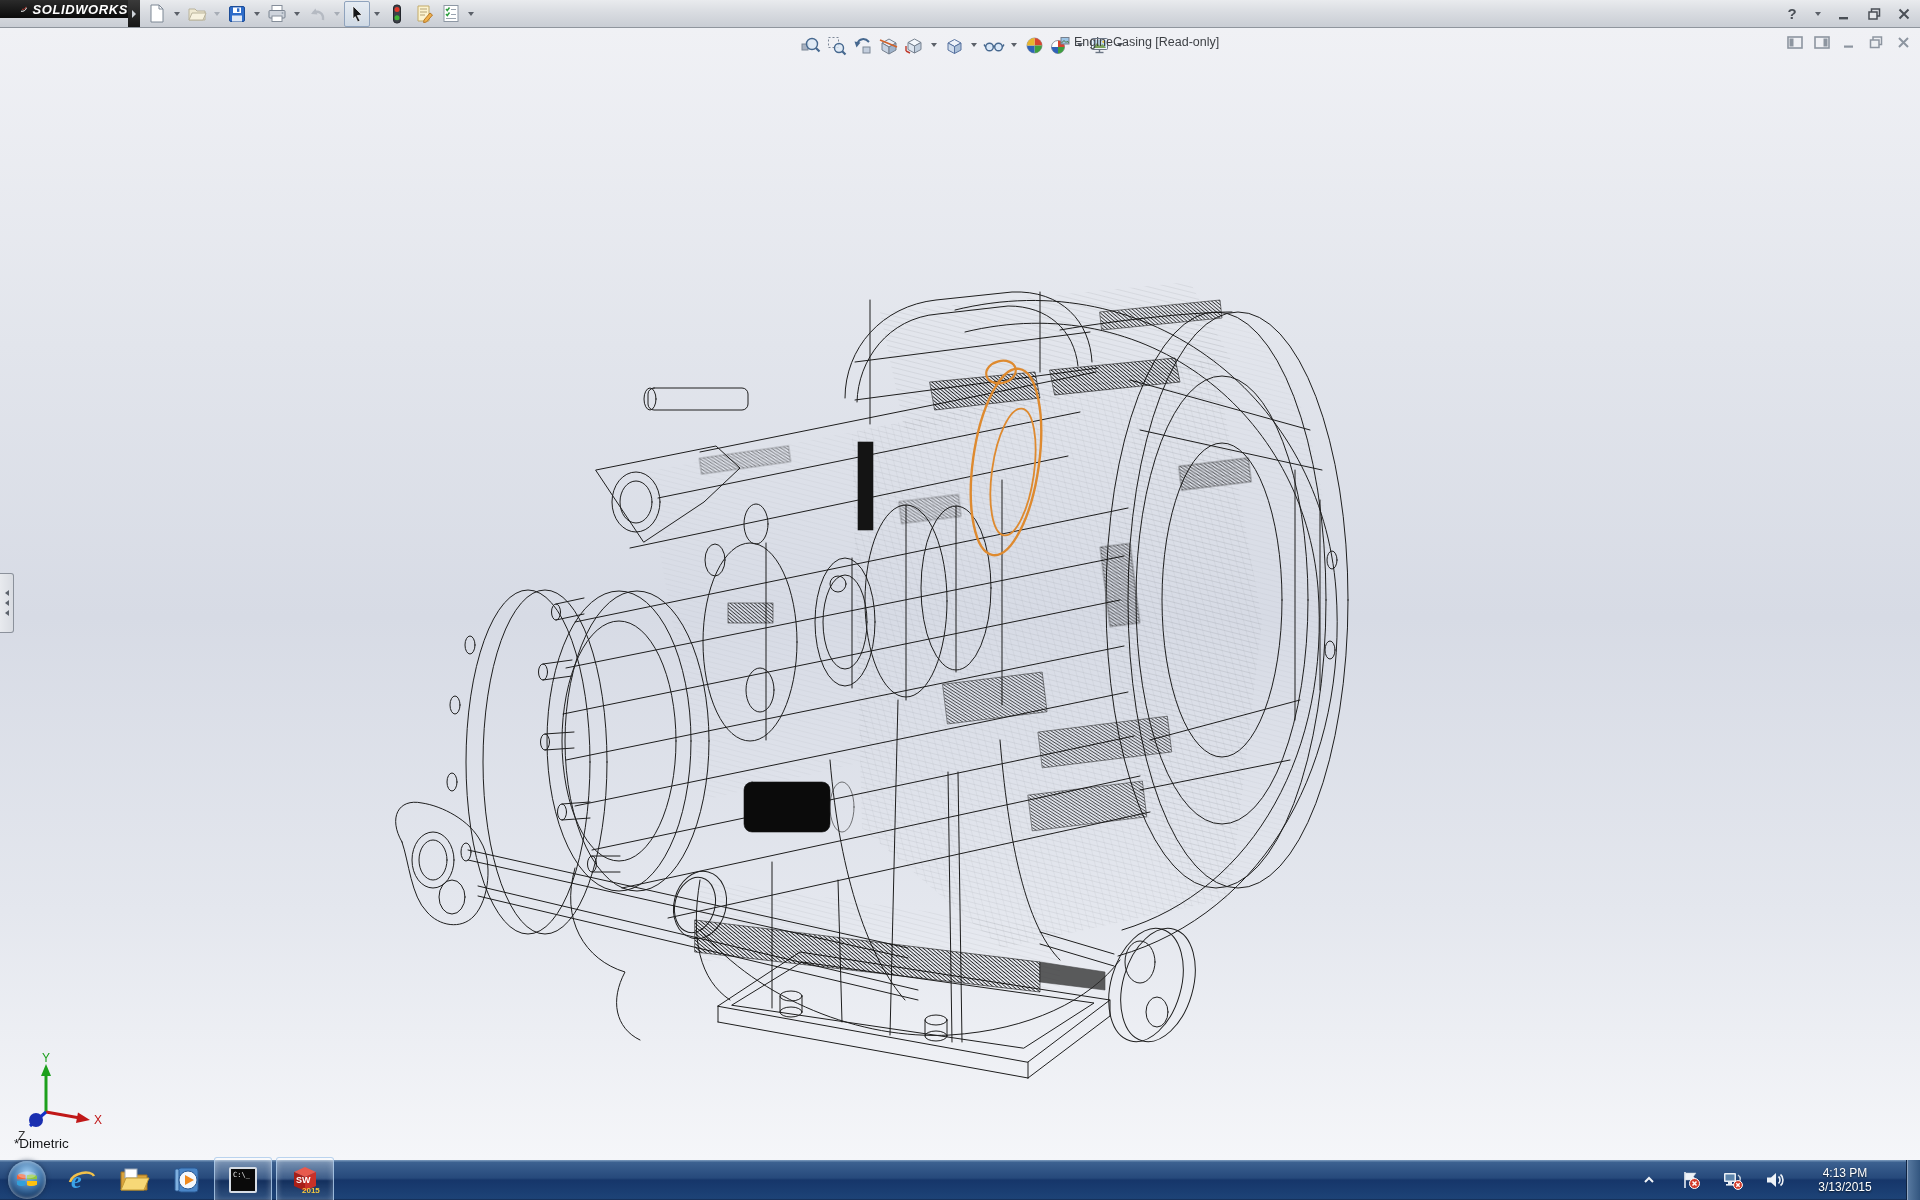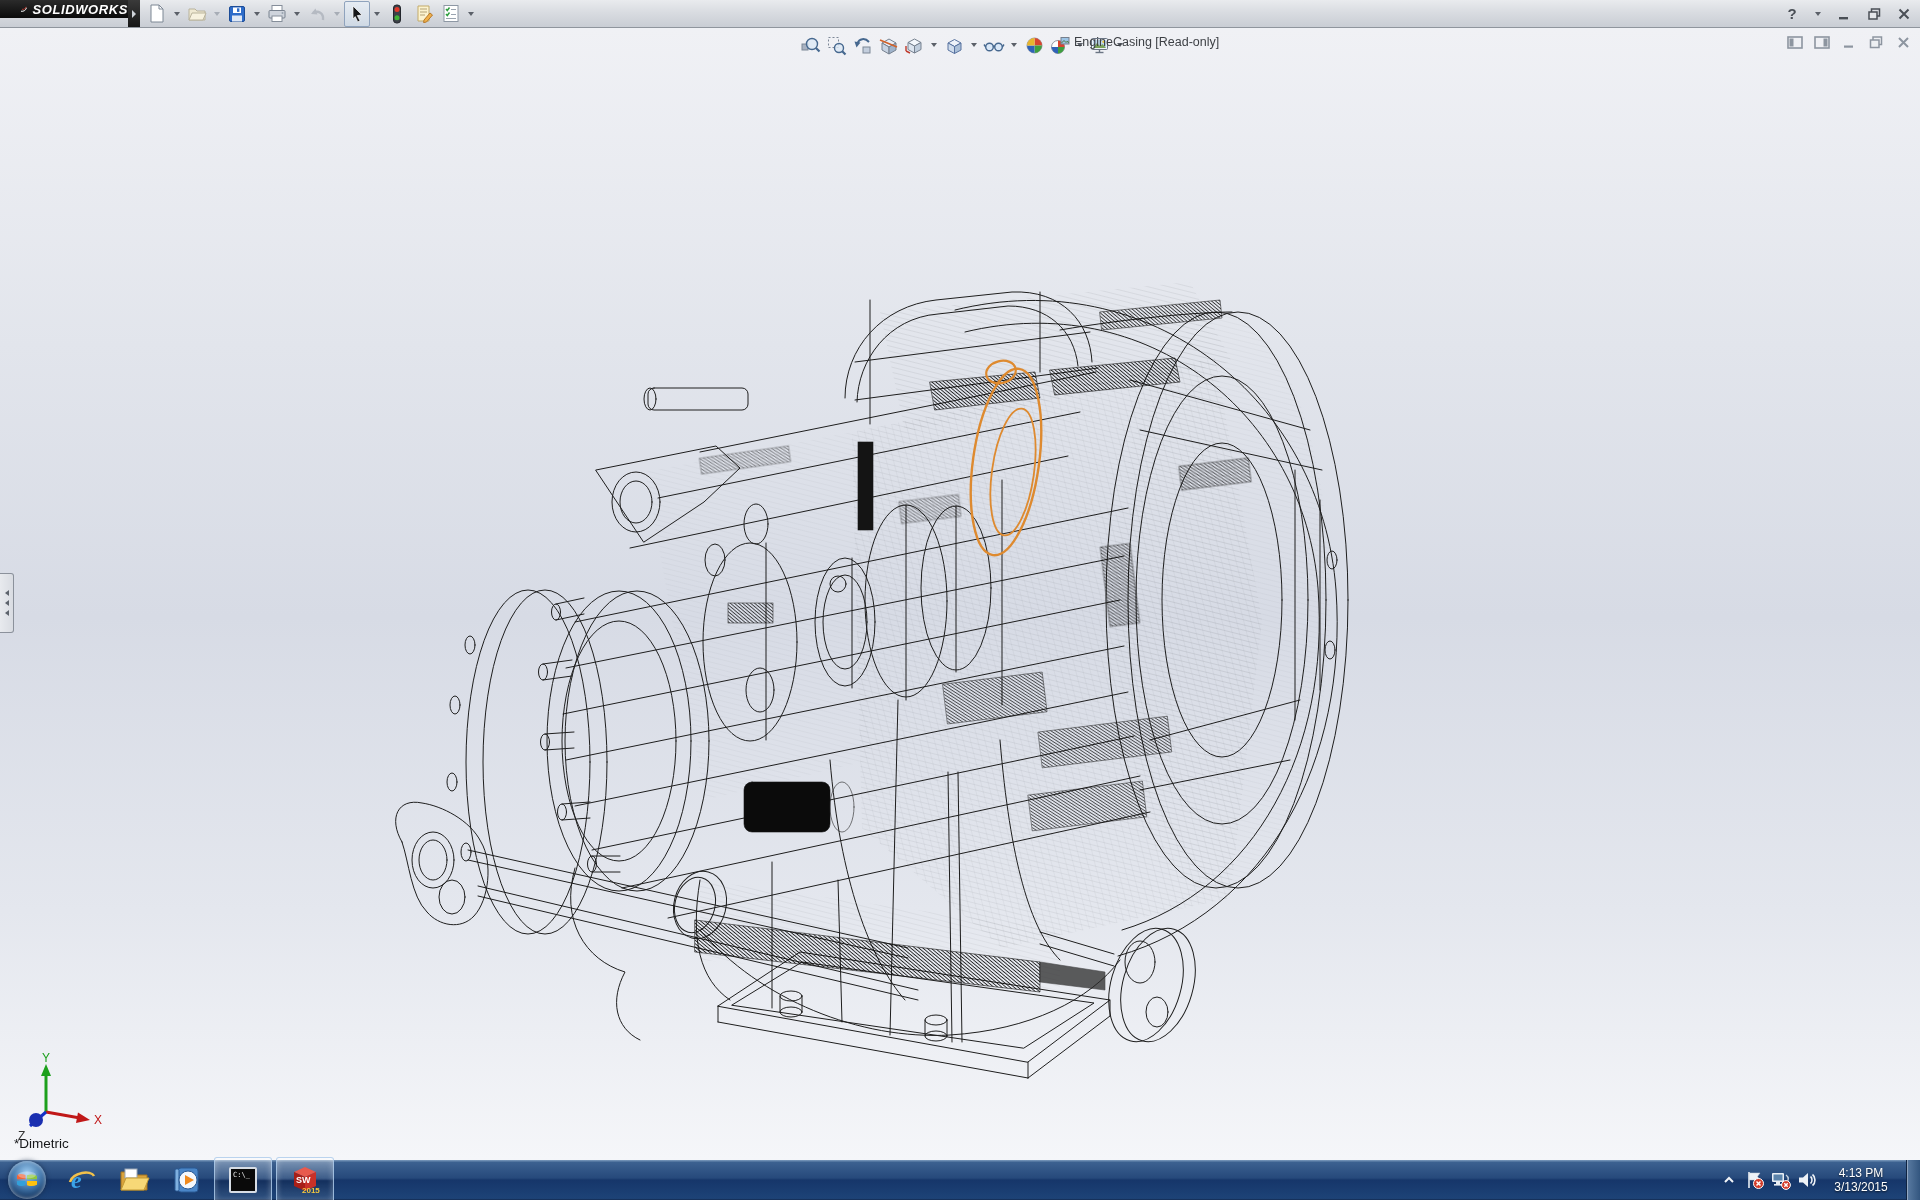--- a/index.html
+++ b/index.html
@@ -49,21 +49,21 @@
     background:linear-gradient(180deg,#7d9cbe 0%,#3c6190 6%,#26497b 45%,#173椅showdesk6a 50%,#1d4377 100%);}
   .taskbar{background:linear-gradient(180deg,#7d9cbe 0%,#3c6190 6%,#26497b 45%,#16366a 50%,#1d4377 96%,#12294e 100%);}
   .tb-left{position:absolute;left:0;top:0;height:40px;display:flex;align-items:center;}
   .orb{width:38px;height:38px;border-radius:50%;margin:0 10px 0 8px;position:relative;
     background:radial-gradient(circle at 50% 32%,#9ecdf2 0%,#4579ad 45%,#173a66 75%,#0d2443 100%);
     box-shadow:inset 0 0 4px rgba(255,255,255,.65),0 0 5px rgba(20,40,70,.8);display:flex;align-items:center;justify-content:center;}
   .tkicon{width:52px;height:40px;display:flex;align-items:center;justify-content:center;}
   .tkopen{width:58px;height:46px;margin:3px 2px;display:flex;align-items:center;justify-content:center;
     background:linear-gradient(180deg,rgba(255,255,255,.34),rgba(255,255,255,.10) 48%,rgba(0,0,0,.12) 52%,rgba(255,255,255,.10));
     border:1px solid rgba(175,205,235,.85);border-radius:3px;box-shadow:inset 0 0 6px rgba(255,255,255,.35);box-sizing:border-box;}
-  .tray{position:absolute;right:0;top:0;height:40px;display:flex;align-items:center;}
+  .tray{position:absolute;right:0;top:0;height:40px;display:flex;align-items:center;gap:16px;}
   .tray .ticon{width:26px;height:40px;display:flex;align-items:center;justify-content:center;}
   .clock{width:74px;text-align:center;color:#fff;font-size:12px;line-height:14px;text-shadow:0 1px 2px rgba(0,0,0,.7);margin:0 8px 0 4px;}
   .showdesk{width:13px;height:40px;background:linear-gradient(90deg,#5a7ba2,#33567f);border-left:1px solid #0e2341;
     box-shadow:inset 1px 0 0 rgba(255,255,255,.35);}
   svg{display:block;}
 </style>
 </head>
 <body>
 
 <div class="titlebar">

